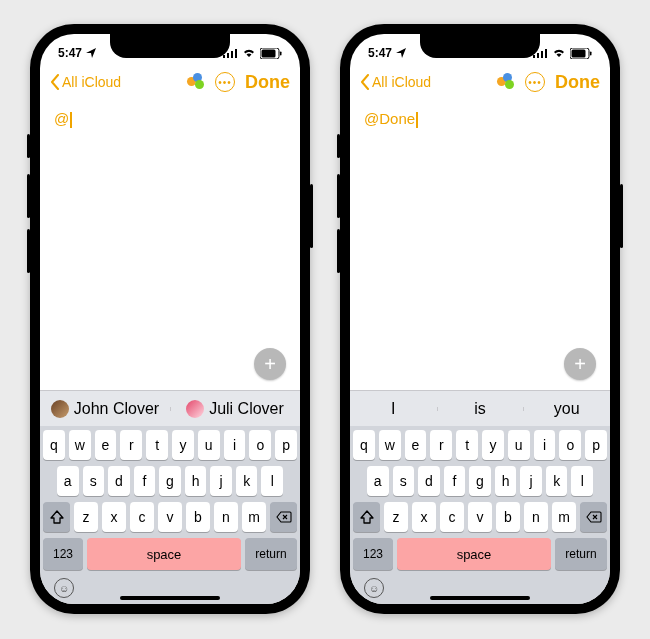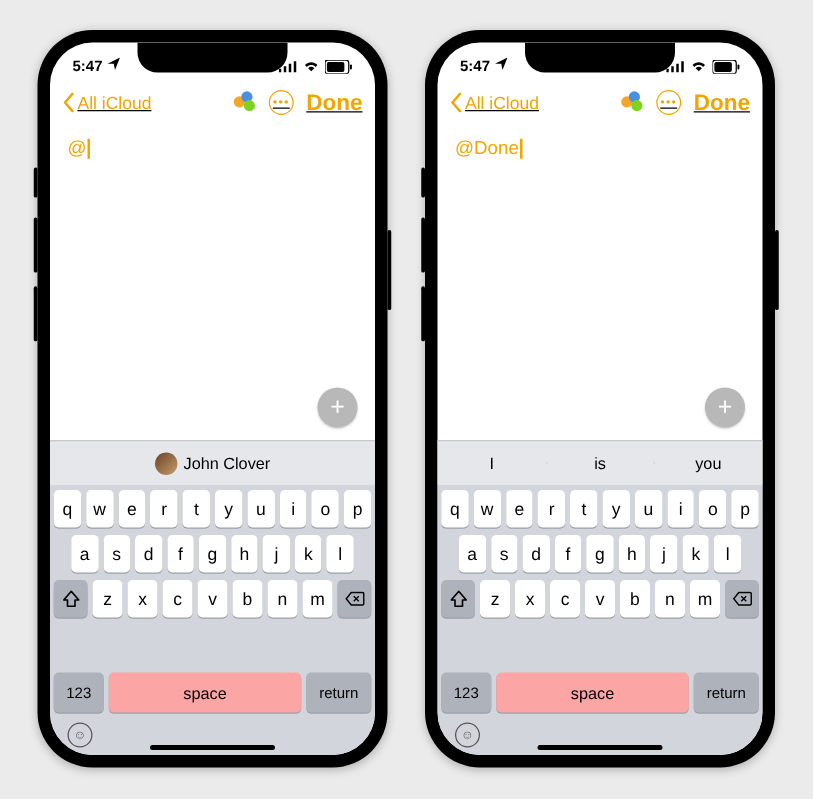--- a/index.html
+++ b/index.html
@@ -16,53 +16,53 @@
   .stage{display:flex;gap:30px;justify-content:center;padding:24px 20px;}
   .phone{width:280px;height:590px;background:#000;border-radius:44px;padding:10px;position:relative;box-shadow:0 2px 8px rgba(0,0,0,.25);}
   .btn-side{position:absolute;background:#000;border-radius:3px;}
   .btn-side.l1{left:-3px;top:110px;width:3px;height:24px;}
   .btn-side.l2{left:-3px;top:150px;width:3px;height:44px;}
   .btn-side.l3{left:-3px;top:205px;width:3px;height:44px;}
   .btn-side.r1{right:-3px;top:160px;width:3px;height:64px;}
   .screen{width:100%;height:100%;background:#fff;border-radius:34px;overflow:hidden;position:relative;display:flex;flex-direction:column;}
   .notch{position:absolute;top:0;left:50%;transform:translateX(-50%);width:120px;height:24px;background:#000;border-bottom-left-radius:16px;border-bottom-right-radius:16px;z-index:50;}
   .statusbar{height:30px;display:flex;justify-content:space-between;align-items:center;padding:8px 18px 0;font-size:12px;font-weight:600;color:#000;}
-  .statusbar .left{display:flex;gap:4px;}
+  .statusbar .left{display:flex;align-items:center;gap:4px;}
   .statusbar .right{display:flex;align-items:center;gap:4px;}
   .statusbar svg{display:block;}
-  .navbar{height:36px;display:flex;align-items:center;justify-content:space-between;padding:0 10px;text-decoration:underline;}
+  .navbar{height:36px;display:flex;align-items:center;justify-content:space-between;padding:0 10px;}
   .nav-left{display:flex;align-items:center;gap:2px;color:var(--accent);font-size:14px;}
   .nav-right{display:flex;align-items:center;gap:10px;color:var(--accent);}
   .collab-dot{width:18px;height:18px;position:relative;}
   .collab-dot .c{position:absolute;width:9px;height:9px;border-radius:50%;}
   .collab-dot .c1{background:#f5a623;left:0;top:4px;}
   .collab-dot .c2{background:#4a90e2;left:6px;top:0;}
   .collab-dot .c3{background:#7ed321;left:8px;top:7px;}
   .done{font-size:18px;font-weight:600;}
   .more-ring{width:20px;height:20px;border:1.5px solid var(--accent);border-radius:50%;display:flex;align-items:center;justify-content:center;font-size:10px;color:var(--accent);letter-spacing:1px;}
   .note-body{flex:1;padding:10px 14px;position:relative;}
   .note-text{color:var(--accent);font-size:15px;display:inline;}
   .cursor{display:inline-block;width:1.5px;height:16px;background:var(--accent);vertical-align:middle;margin-left:1px;}
   .add-fab{position:absolute;right:14px;bottom:10px;width:32px;height:32px;border-radius:50%;background:#b8b8b8;color:#fff;display:flex;align-items:center;justify-content:center;font-size:20px;box-shadow:0 1px 2px rgba(0,0,0,.2);}
   .kb{background:var(--kb-bg);}
   .sugg{height:36px;display:flex;align-items:center;border-top:1px solid var(--sep);background:#e5e7eb;}
-  .sugg .item{flex:1;text-align:center;font-size:13px;color:#000;position:relative;display:flex;align-items:center;justify-content:center;gap:5px;padding:0 4px;min-width:0;}
+  .sugg .item{flex:1;text-align:center;font-size:16px;color:#000;position:relative;display:flex;align-items:center;justify-content:center;gap:5px;padding:0 4px;min-width:0;}
   .sugg .item + .item::before{content:"";position:absolute;left:0;top:7px;bottom:7px;width:1px;background:var(--sep);}
   .sugg .avatar{width:18px;height:18px;border-radius:50%;flex:none;display:inline-block;}
   .sugg .name{white-space:nowrap;overflow:hidden;text-overflow:ellipsis;}
   .key-rows{padding:4px 3px 2px;}
   .krow{display:flex;justify-content:center;gap:4px;margin-bottom:6px;}
   .key{flex:1;max-width:24px;height:30px;background:var(--kb-key);border-radius:4px;box-shadow:0 1px 0 rgba(0,0,0,.25);display:flex;align-items:center;justify-content:center;font-size:14px;color:#000;}
   .krow.indent{padding:0 14px;}
   .key.fn{background:var(--kb-fn);max-width:32px;}
   .key.fn svg{display:block;}
   .bottomrow{display:flex;gap:4px;margin-bottom:4px;align-items:flex-end;}
   .key.mode{flex:0 0 40px;max-width:none;height:32px;background:var(--kb-fn);font-size:12px;}
   .key.space{flex:1;max-width:none;height:32px;background:#fca5a5;font-size:13px;}
-  .key.return{flex:0 0 52px;max-width:none;height:32px;background:var(--kb-fn);font-size:12px;margin-top:38px;}
+  .key.return{flex:0 0 52px;max-width:none;height:32px;background:var(--kb-fn);font-size:12px;}
   .kb-footer{height:28px;display:flex;align-items:center;justify-content:space-between;padding:0 14px 4px;}
   .kb-footer .emj{width:20px;height:20px;border:1.3px solid #555;border-radius:50%;display:flex;align-items:center;justify-content:center;font-size:10px;color:#555;}
   .home-ind{position:absolute;bottom:4px;left:50%;transform:translateX(-50%);width:100px;height:4px;border-radius:3px;background:#000;}
 </style>
 </head>
 <body>
 
 <div class="stage">
 
   <div class="phone">
@@ -121,20 +121,24 @@
         <div class="add-fab">
             <span>+</span>
           </div>
       </div>
 
       <div class="kb">
         <div class="sugg">
           <div class="item">
             <span class="avatar" style="background:linear-gradient(135deg,#6b4226,#c69c6d)"></span>
             <span class="name">John Clover</span>
+          </div>
+          <div class="item">
+            <span class="avatar" style="background:linear-gradient(135deg,#e3486b,#ffd6e0)"></span>
+            <span class="name">Juli Clover</span>
           </div>
         </div>
         <div class="key-rows">
           <div class="krow">
             <div class="key">q</div>
             <div class="key">w</div>
             <div class="key">e</div>
             <div class="key">r</div>
             <div class="key">t</div>
             <div class="key">y</div>

